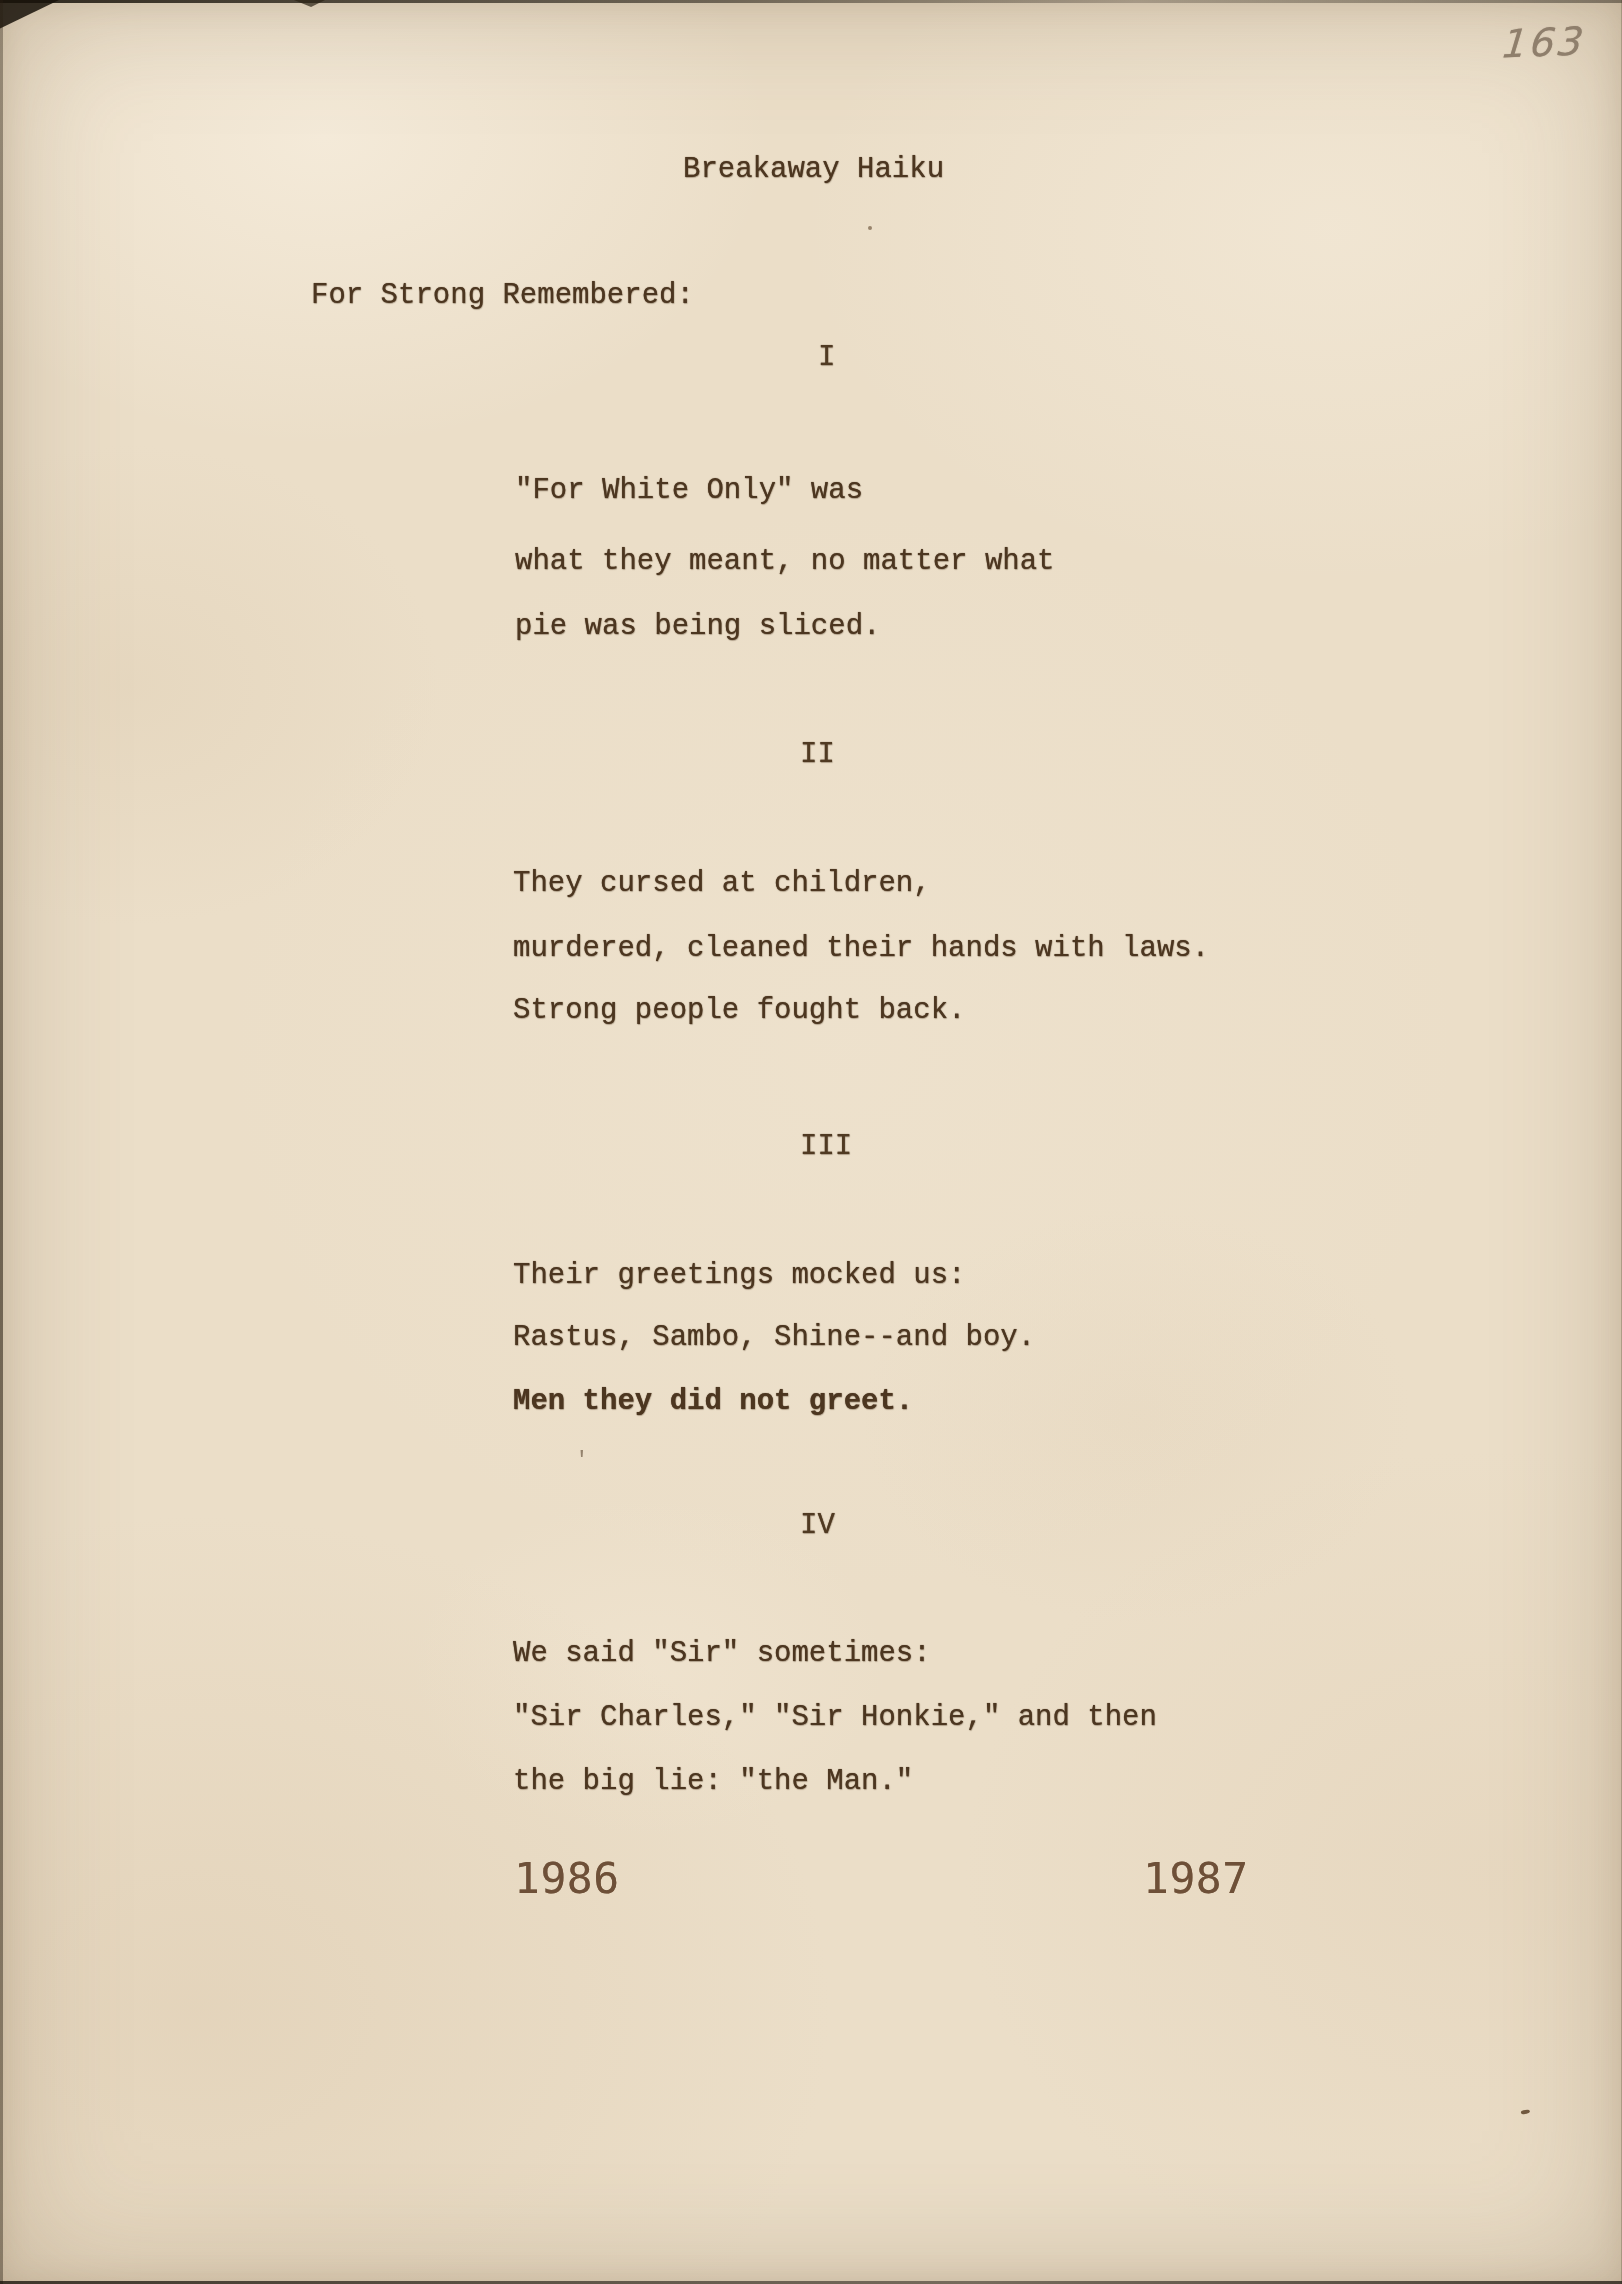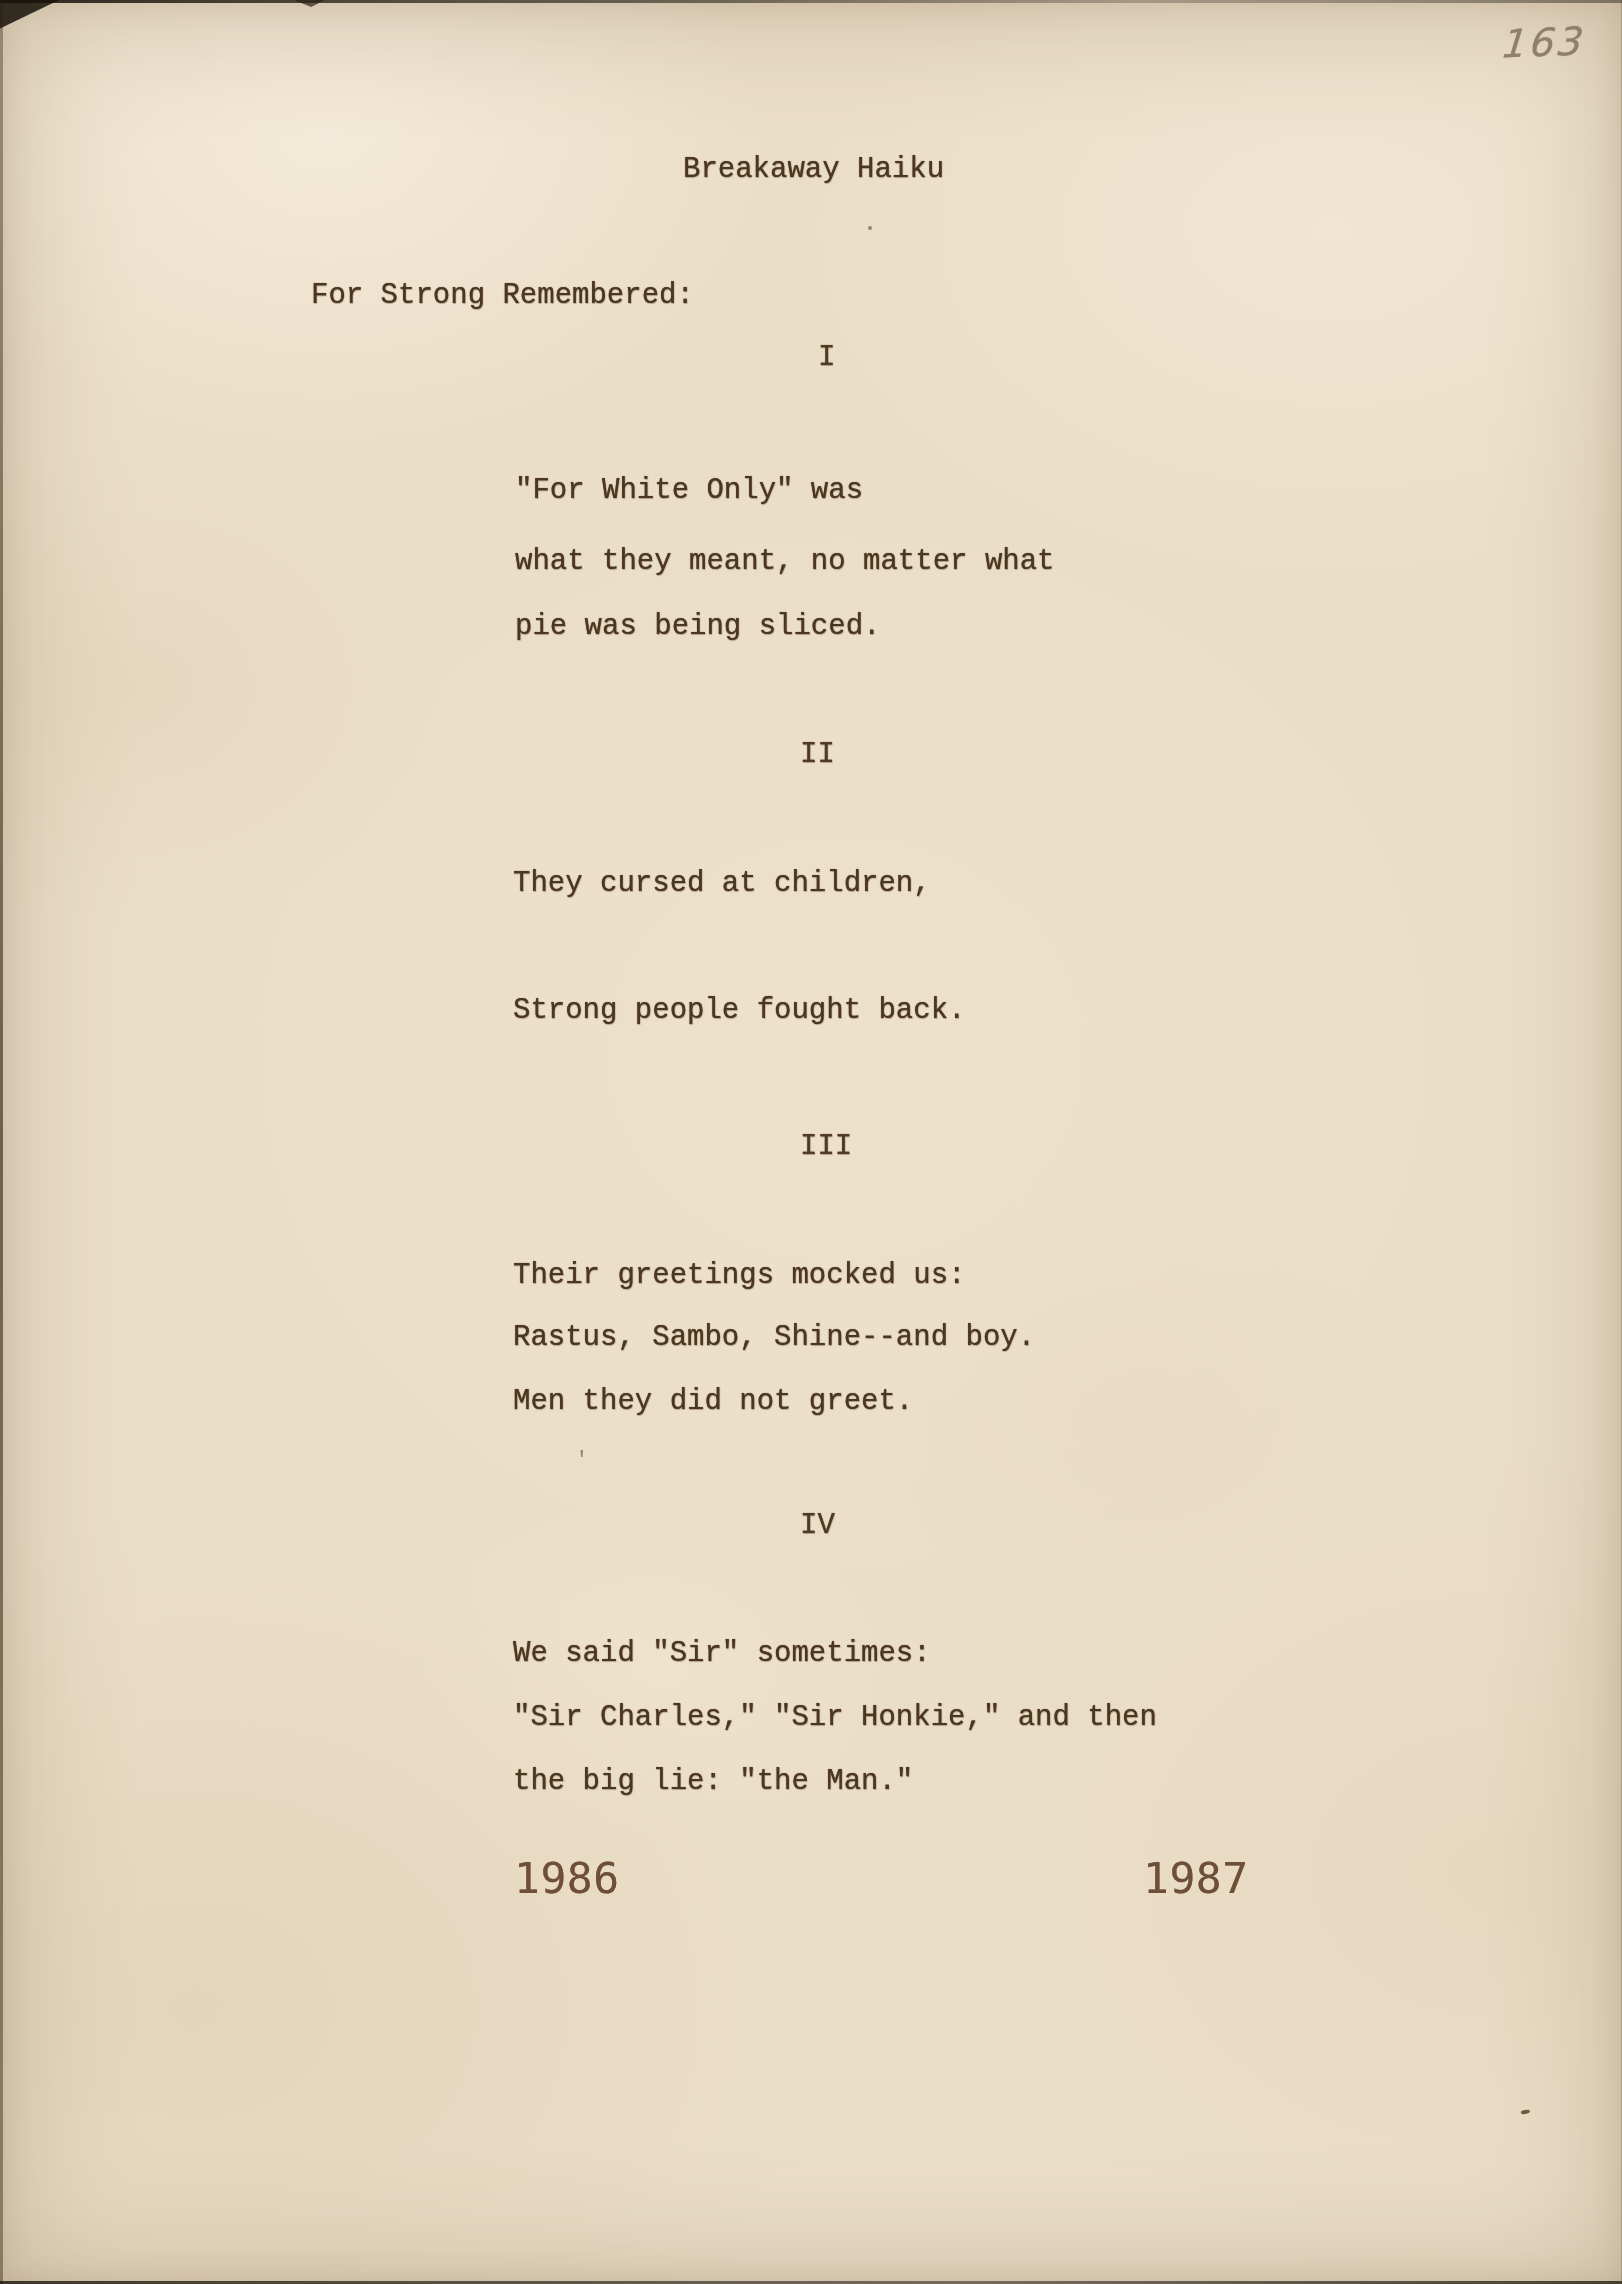--- a/index.html
+++ b/index.html
@@ -118,26 +118,27 @@
 
   <div class="t" style="left:311px; top:281px;">For Strong Remembered:</div>
 
   <div class="t numeral" style="left:818px; top:343px;">I</div>
   <div class="t" style="left:515px; top:476px;">"For White Only" was</div>
   <div class="t" style="left:515px; top:547px;">what they meant, no matter what</div>
   <div class="t" style="left:515px; top:612px;">pie was being sliced.</div>
 
   <div class="t numeral" style="left:800px; top:740px;">II</div>
   <div class="t" style="left:513px; top:869px;">They cursed at children,</div>
+  <div class="t" style="left:513px; top:934px;">murdered, cleaned their hands with laws.</div>
   <div class="t" style="left:513px; top:996px;">Strong people fought back.</div>
 
   <div class="t numeral" style="left:800px; top:1132px;">III</div>
   <div class="t" style="left:513px; top:1261px;">Their greetings mocked us:</div>
   <div class="t" style="left:513px; top:1323px;">Rastus, Sambo, Shine--and boy.</div>
-  <div class="t" style="left:513px; top:1387px;">Men they did not greet.</div>
+  <div class="t" style="left:513px; top:1387px;font-weight:bold;">Men they did not greet.</div>
 
   <div class="stray">'</div>
 
   <div class="t numeral" style="left:800px; top:1511px;">IV</div>
   <div class="t" style="left:513px; top:1639px;">We said "Sir" sometimes:</div>
   <div class="t" style="left:513px; top:1703px;">"Sir Charles," "Sir Honkie," and then</div>
   <div class="t" style="left:513px; top:1767px;">the big lie: "the Man."</div>
 
   <div class="date" style="left:514px; top:1857px;">1986</div>
   <div class="date" style="left:1143px; top:1857px;">1987</div>

